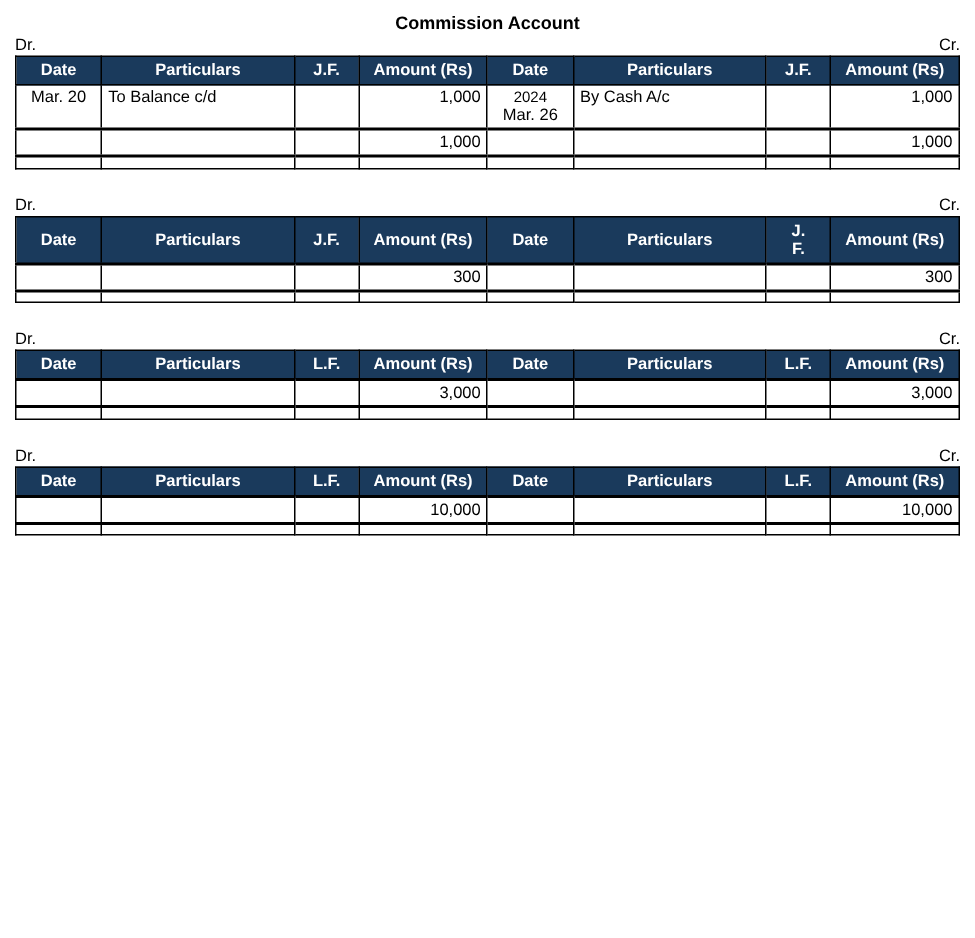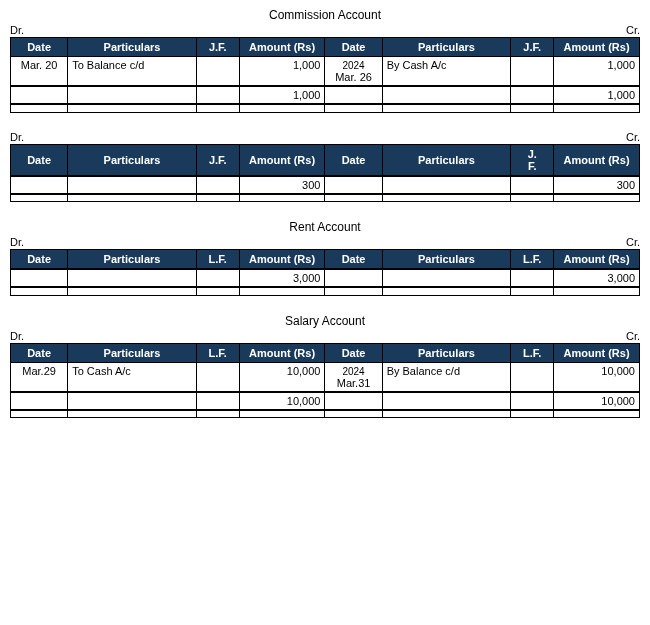--- a/index.html
+++ b/index.html
@@ -8,21 +8,21 @@
       font-size: 11px;
       background: #fff;
       width: 650px;
       padding: 8px 10px;
     }
     .account-section {
       margin-bottom: 18px;
     }
     .account-title {
       text-align: center;
-      font-weight: normal;
+      font-weight: bold;
       font-size: 12px;
       margin-bottom: 2px;
     }
     .dr-cr-row {
       display: flex;
       justify-content: space-between;
       font-size: 11px;
       margin-bottom: 1px;
     }
     table {
@@ -148,21 +148,20 @@
             <td style="height: 8px;"></td>
             <td style="height: 8px;"></td>
             <td style="height: 8px;"></td>
             <td style="height: 8px;"></td>
             <td style="height: 8px;"></td>
           </tr>
         </tbody>
       </table>
     </div>
     <div class="account-section">
-      <div class="account-title">Rent Account</div>
       <div class="dr-cr-row">
         <span>Dr.</span>
         <span>Cr.</span>
       </div>
       <table>
         <thead>
           <tr>
             <th style="width: 8%;">Date</th>
             <th style="width: 18%;">Particulars</th>
             <th style="width: 6%;">L.F.</th>
@@ -191,49 +190,38 @@
             <td style="height: 8px;"></td>
             <td style="height: 8px;"></td>
             <td style="height: 8px;"></td>
             <td style="height: 8px;"></td>
             <td style="height: 8px;"></td>
           </tr>
         </tbody>
       </table>
     </div>
     <div class="account-section">
-      <div class="account-title">Salary Account</div>
-      <div class="dr-cr-row">
-        <span>Dr.</span>
-        <span>Cr.</span>
-      </div>
-      <table>
-        <thead>
-          <tr>
-            <th style="width: 8%;">Date</th>
-            <th style="width: 18%;">Particulars</th>
-            <th style="width: 6%;">L.F.</th>
-            <th style="width: 12%;">Amount (Rs)</th>
-            <th style="width: 8%;">Date</th>
-            <th style="width: 18%;">Particulars</th>
-            <th style="width: 6%;">L.F.</th>
-            <th style="width: 12%;">Amount (Rs)</th>
-          </tr>
-        </thead>
-        <tbody>
-          <tr>
-            <td>Mar.29</td>
-            <td class="left">To Cash A/c</td>
-            <td></td>
-            <td class="right">10,000</td>
-            <td><span style="font-size:10px;">2024</span><br>Mar.31</td>
-            <td class="left">By Balance c/d</td>
-            <td></td>
-            <td class="right">10,000</td>
-          </tr>
+      <div class="dr-cr-row">
+        <span>Dr.</span>
+        <span>Cr.</span>
+      </div>
+      <table>
+        <thead>
+          <tr>
+            <th style="width: 8%;">Date</th>
+            <th style="width: 18%;">Particulars</th>
+            <th style="width: 6%;">L.F.</th>
+            <th style="width: 12%;">Amount (Rs)</th>
+            <th style="width: 8%;">Date</th>
+            <th style="width: 18%;">Particulars</th>
+            <th style="width: 6%;">L.F.</th>
+            <th style="width: 12%;">Amount (Rs)</th>
+          </tr>
+        </thead>
+        <tbody>
           <tr class="total-row">
             <td style="border-top: 2px solid rgb(0, 0, 0); border-bottom: 2px solid rgb(0, 0, 0);"></td>
             <td style="border-top: 2px solid rgb(0, 0, 0); border-bottom: 2px solid rgb(0, 0, 0);"></td>
             <td style="border-top: 2px solid rgb(0, 0, 0); border-bottom: 2px solid rgb(0, 0, 0);"></td>
             <td class="right" style="border-top: 2px solid rgb(0, 0, 0); border-bottom: 2px solid rgb(0, 0, 0);">10,000</td>
             <td style="border-top: 2px solid rgb(0, 0, 0); border-bottom: 2px solid rgb(0, 0, 0);"></td>
             <td style="border-top: 2px solid rgb(0, 0, 0); border-bottom: 2px solid rgb(0, 0, 0);"></td>
             <td style="border-top: 2px solid rgb(0, 0, 0); border-bottom: 2px solid rgb(0, 0, 0);"></td>
             <td class="right" style="border-top: 2px solid rgb(0, 0, 0); border-bottom: 2px solid rgb(0, 0, 0);">10,000</td>
           </tr>

